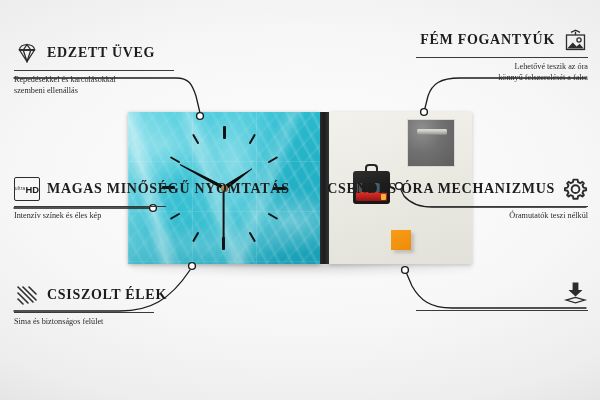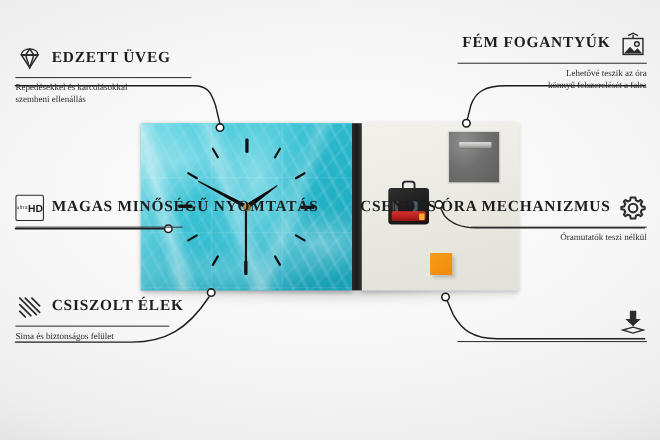--- a/index.html
+++ b/index.html
@@ -302,21 +302,21 @@
     font-size: 8.2px;
     line-height: 1.38;
     color: #2b2b2b;
     white-space: pre-line;
   }
   .feature.right .desc { text-align: right; }
 
   
   #f-glass    { left: 14px;  top: 40px;  width: 172px; }
   #f-print    { left: 14px;  top: 176px; width: 172px; }
-  #f-edges    { left: 14px;  top: 266px; width: 172px; }
+  #f-edges    { left: 14px;  top: 282px; width: 172px; }
   #f-handles  { left: 416px; top: 27px;  width: 172px; }
   #f-mech     { left: 416px; top: 176px; width: 172px; }
   #f-foam     { left: 416px; top: 280px; width: 172px; }
 
   #f-glass .rule   { width: 160px; }
   #f-print .rule   { width: 152px; }
   #f-edges .rule   { width: 140px; }
   #f-handles .rule { width: 172px; margin-left: auto; }
   #f-mech .rule    { width: 160px; margin-left: auto; }
   #f-foam .rule    { width: 172px; margin-left: auto; }
@@ -447,20 +447,21 @@
       <span class="icon">
         <span class="hd-badge">
           <span class="u">ultra</span>
           <span class="hd">HD</span>
         </span>
       </span>
       <span class="title">MAGAS MINŐSÉGŰ
 NYOMTATÁS</span>
     </div>
     <div class="rule"></div>
+    <div class="desc">Intenzív színek és éles kép</div>
   </div>
 
   <div class="feature left" id="f-edges">
     <div class="head">
       <span class="icon">
         <svg width="24" height="22" viewBox="0 0 24 22">
           <g stroke="#2c2c2c" stroke-width="1.6" stroke-linecap="round">
             <path d="M3,3 L18,18"></path>
             <path d="M8,3 L21,16"></path>
             <path d="M3,9 L13,19"></path>

